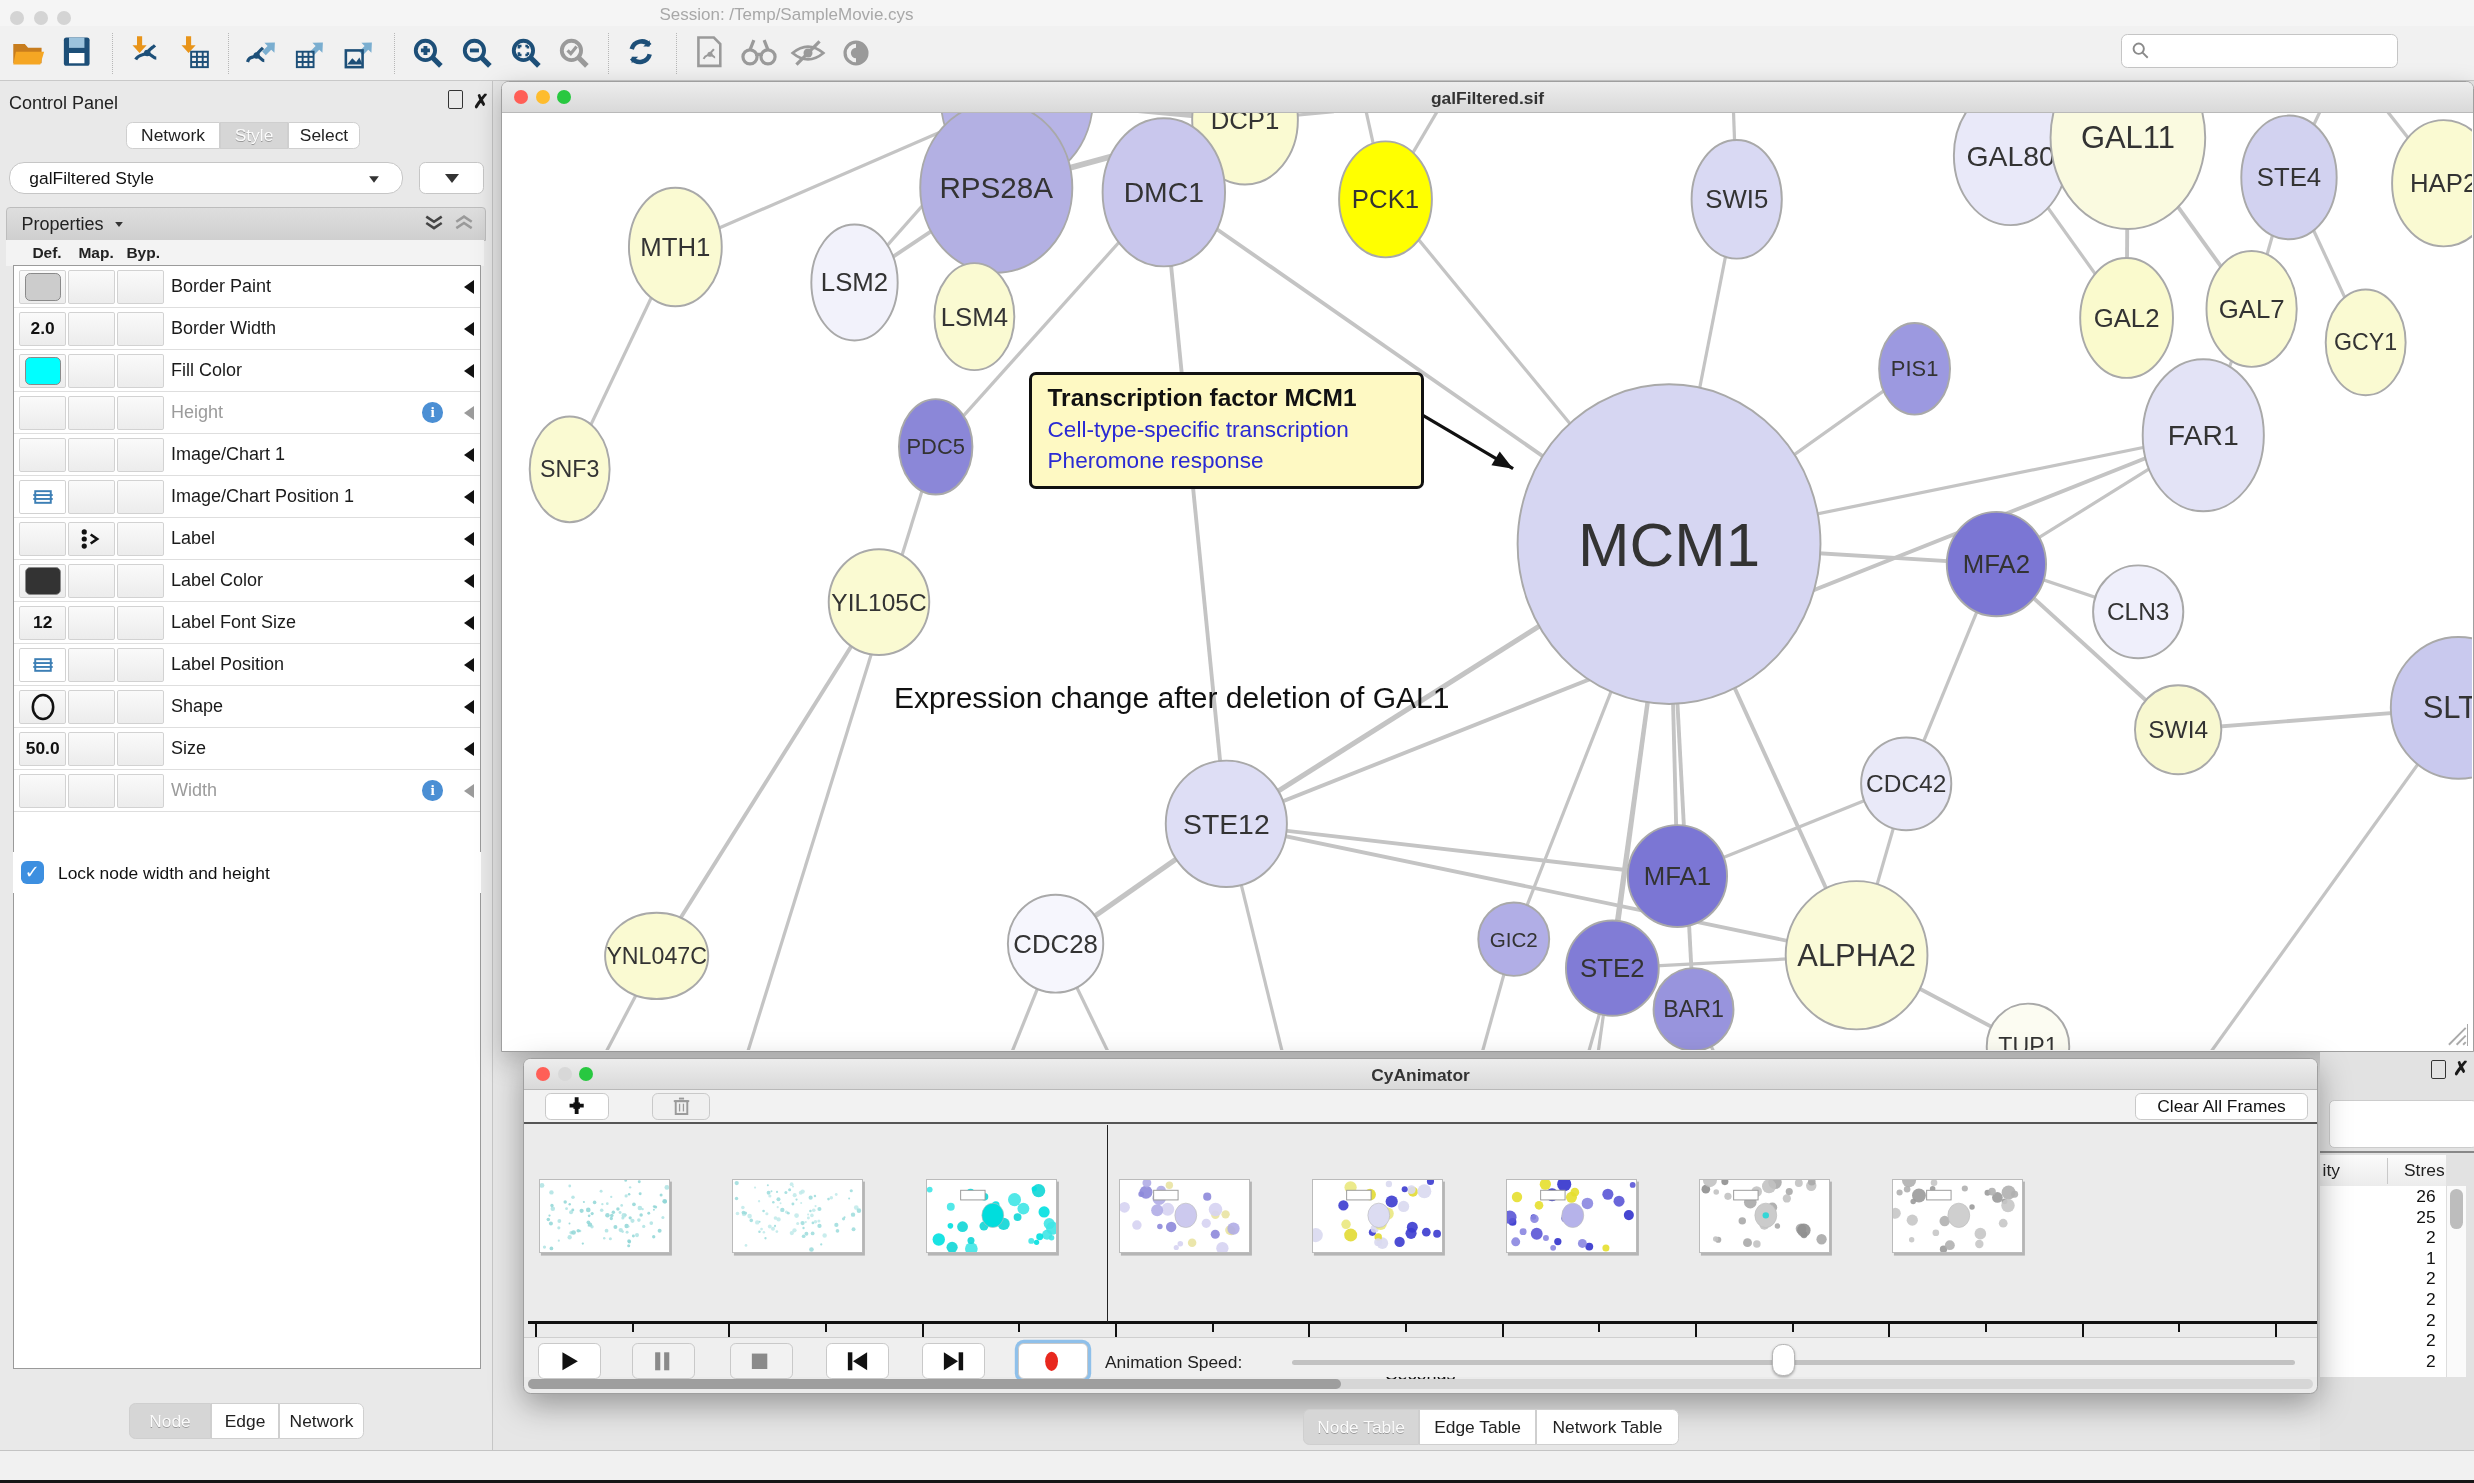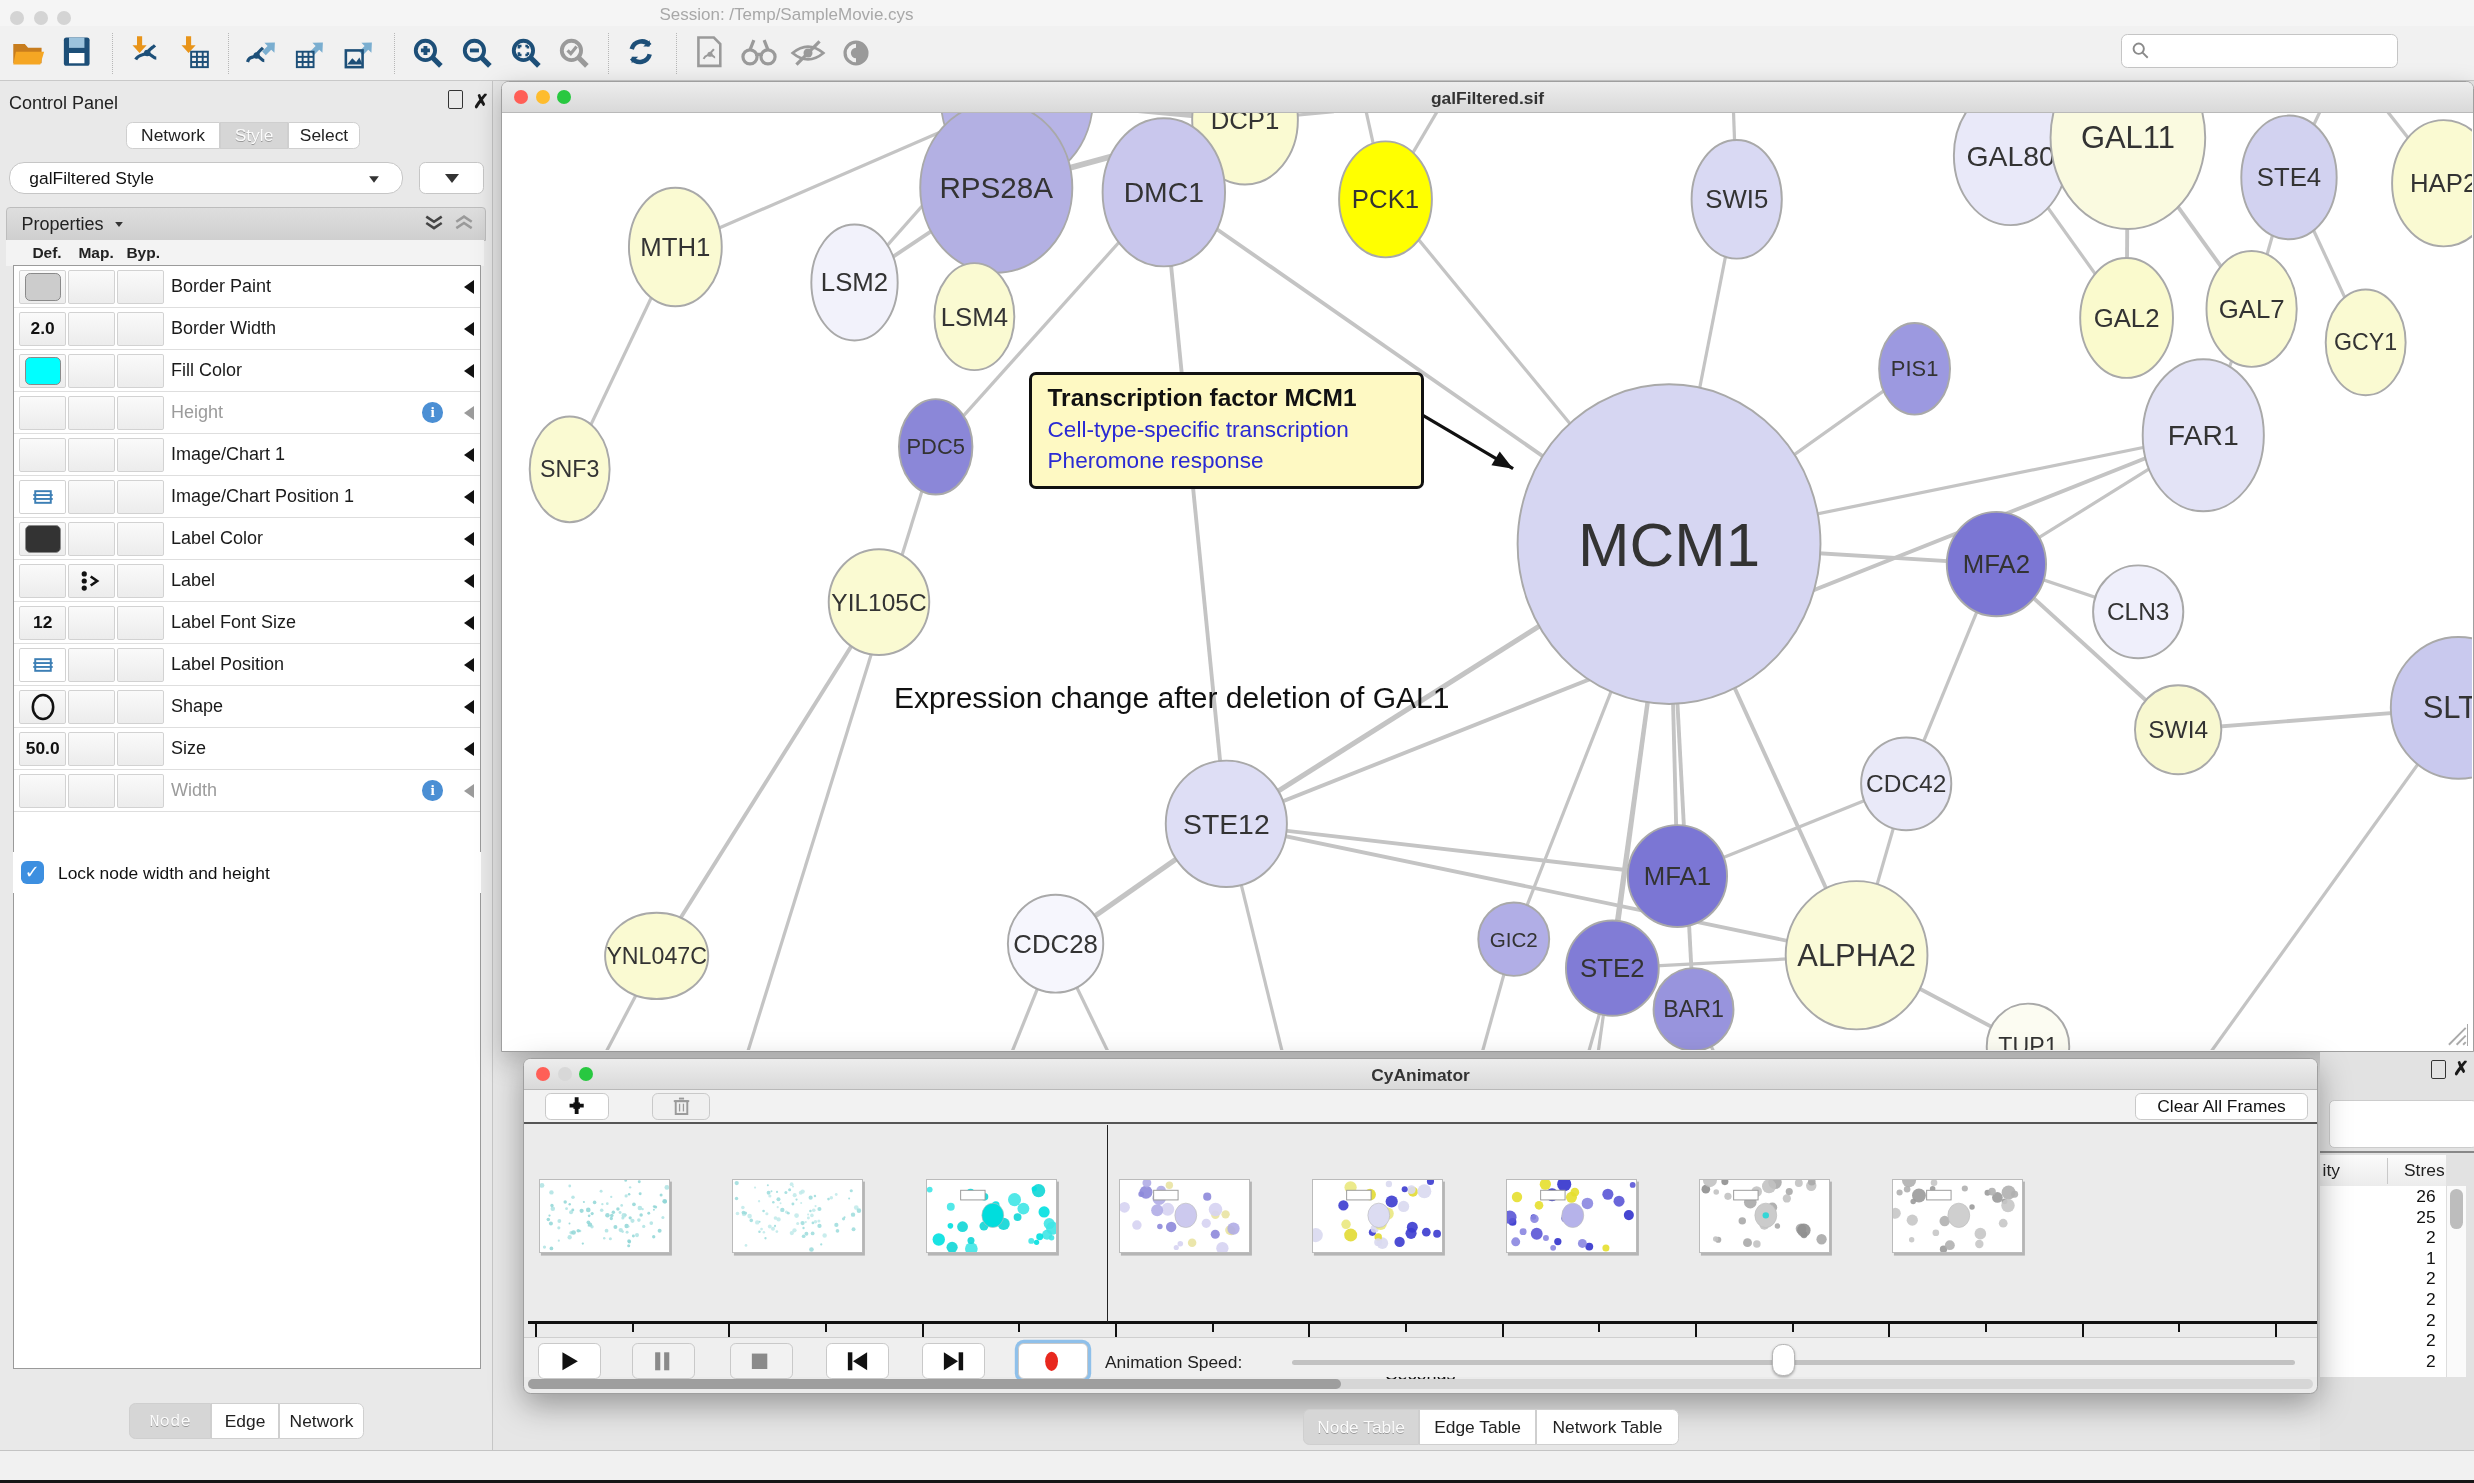--- a/index.html
+++ b/index.html
@@ -316,44 +316,44 @@
               <line x1="2" y1="14" x2="32" y2="14" stroke="#3d7fb5" stroke-width="3"></line>
               <line x1="2" y1="20" x2="32" y2="20" stroke="#3d7fb5" stroke-width="3"></line>
             </svg>
           </div>
           <div class="pcell c1"></div>
           <div class="pcell c2"></div>
           <div class="plabel">Image/Chart Position 1</div>
           <div class="parrow"></div>
         </div>
         <div class="prow">
-          <div class="pcell c0">
-            <div class="swatch" style="background: rgb(51, 51, 51);"></div>
-          </div>
-          <div class="pcell c1"></div>
-          <div class="pcell c2"></div>
-          <div class="plabel">Label Color</div>
-          <div class="parrow"></div>
-        </div>
-        <div class="prow">
           <div class="pcell c0"></div>
           <div class="pcell c1">
             <svg width="26" height="22" viewBox="0 0 40 34">
               <circle cx="8" cy="6" r="4" fill="#111"></circle>
               <circle cx="8" cy="17" r="4" fill="#111"></circle>
               <circle cx="8" cy="28" r="4" fill="#111"></circle>
               <path d="M18 10 L28 17 L18 24" fill="none" stroke="#111" stroke-width="4"></path>
             </svg>
           </div>
           <div class="pcell c2"></div>
           <div class="plabel">Label</div>
           <div class="parrow"></div>
         </div>
         <div class="prow">
           <div class="pcell c0">
+            <div class="swatch" style="background: rgb(51, 51, 51);"></div>
+          </div>
+          <div class="pcell c1"></div>
+          <div class="pcell c2"></div>
+          <div class="plabel">Label Color</div>
+          <div class="parrow"></div>
+        </div>
+        <div class="prow">
+          <div class="pcell c0">
             <span class="pval">12</span>
           </div>
           <div class="pcell c1"></div>
           <div class="pcell c2"></div>
           <div class="plabel">Label Font Size</div>
           <div class="parrow"></div>
         </div>
         <div class="prow">
           <div class="pcell c0" style="background: rgb(255, 255, 255);">
             <svg width="22" height="22" viewBox="0 0 34 34">
@@ -394,21 +394,21 @@
           <div class="plabel dis">Width</div>
           <div class="pinfo">i</div>
           <div class="parrow dis"></div>
         </div>
       </div>
     <div id="lockrow">
       <div id="lockbox">✓</div>
       <div id="locklabel">Lock node width and height</div>
     </div>
     <div id="cp-bottom-tabs" class="seg" style="left:129px;top:1322px;height:36px;">
-        <div class="tab active" style="width: 82px; font-family: Liberation Mono, monospace;">Node</div>
+        <div class="tab active" style="width: 82px;">Node</div>
         <div class="tab" style="width: 68px;">Edge</div>
         <div class="tab" style="width: 85px;">Network</div>
       </div>
   </div>
 
   <div id="net-win" class="abs">
     <div class="wtitle">
       <div class="abs tl" style="left:11.6px;top:7.7px;background:#ff5f57;"></div>
       <div class="abs tl" style="left:34px;top:7.7px;background:#febc2e;"></div>
       <div class="abs tl" style="left:55px;top:7.7px;background:#28c840;"></div>

